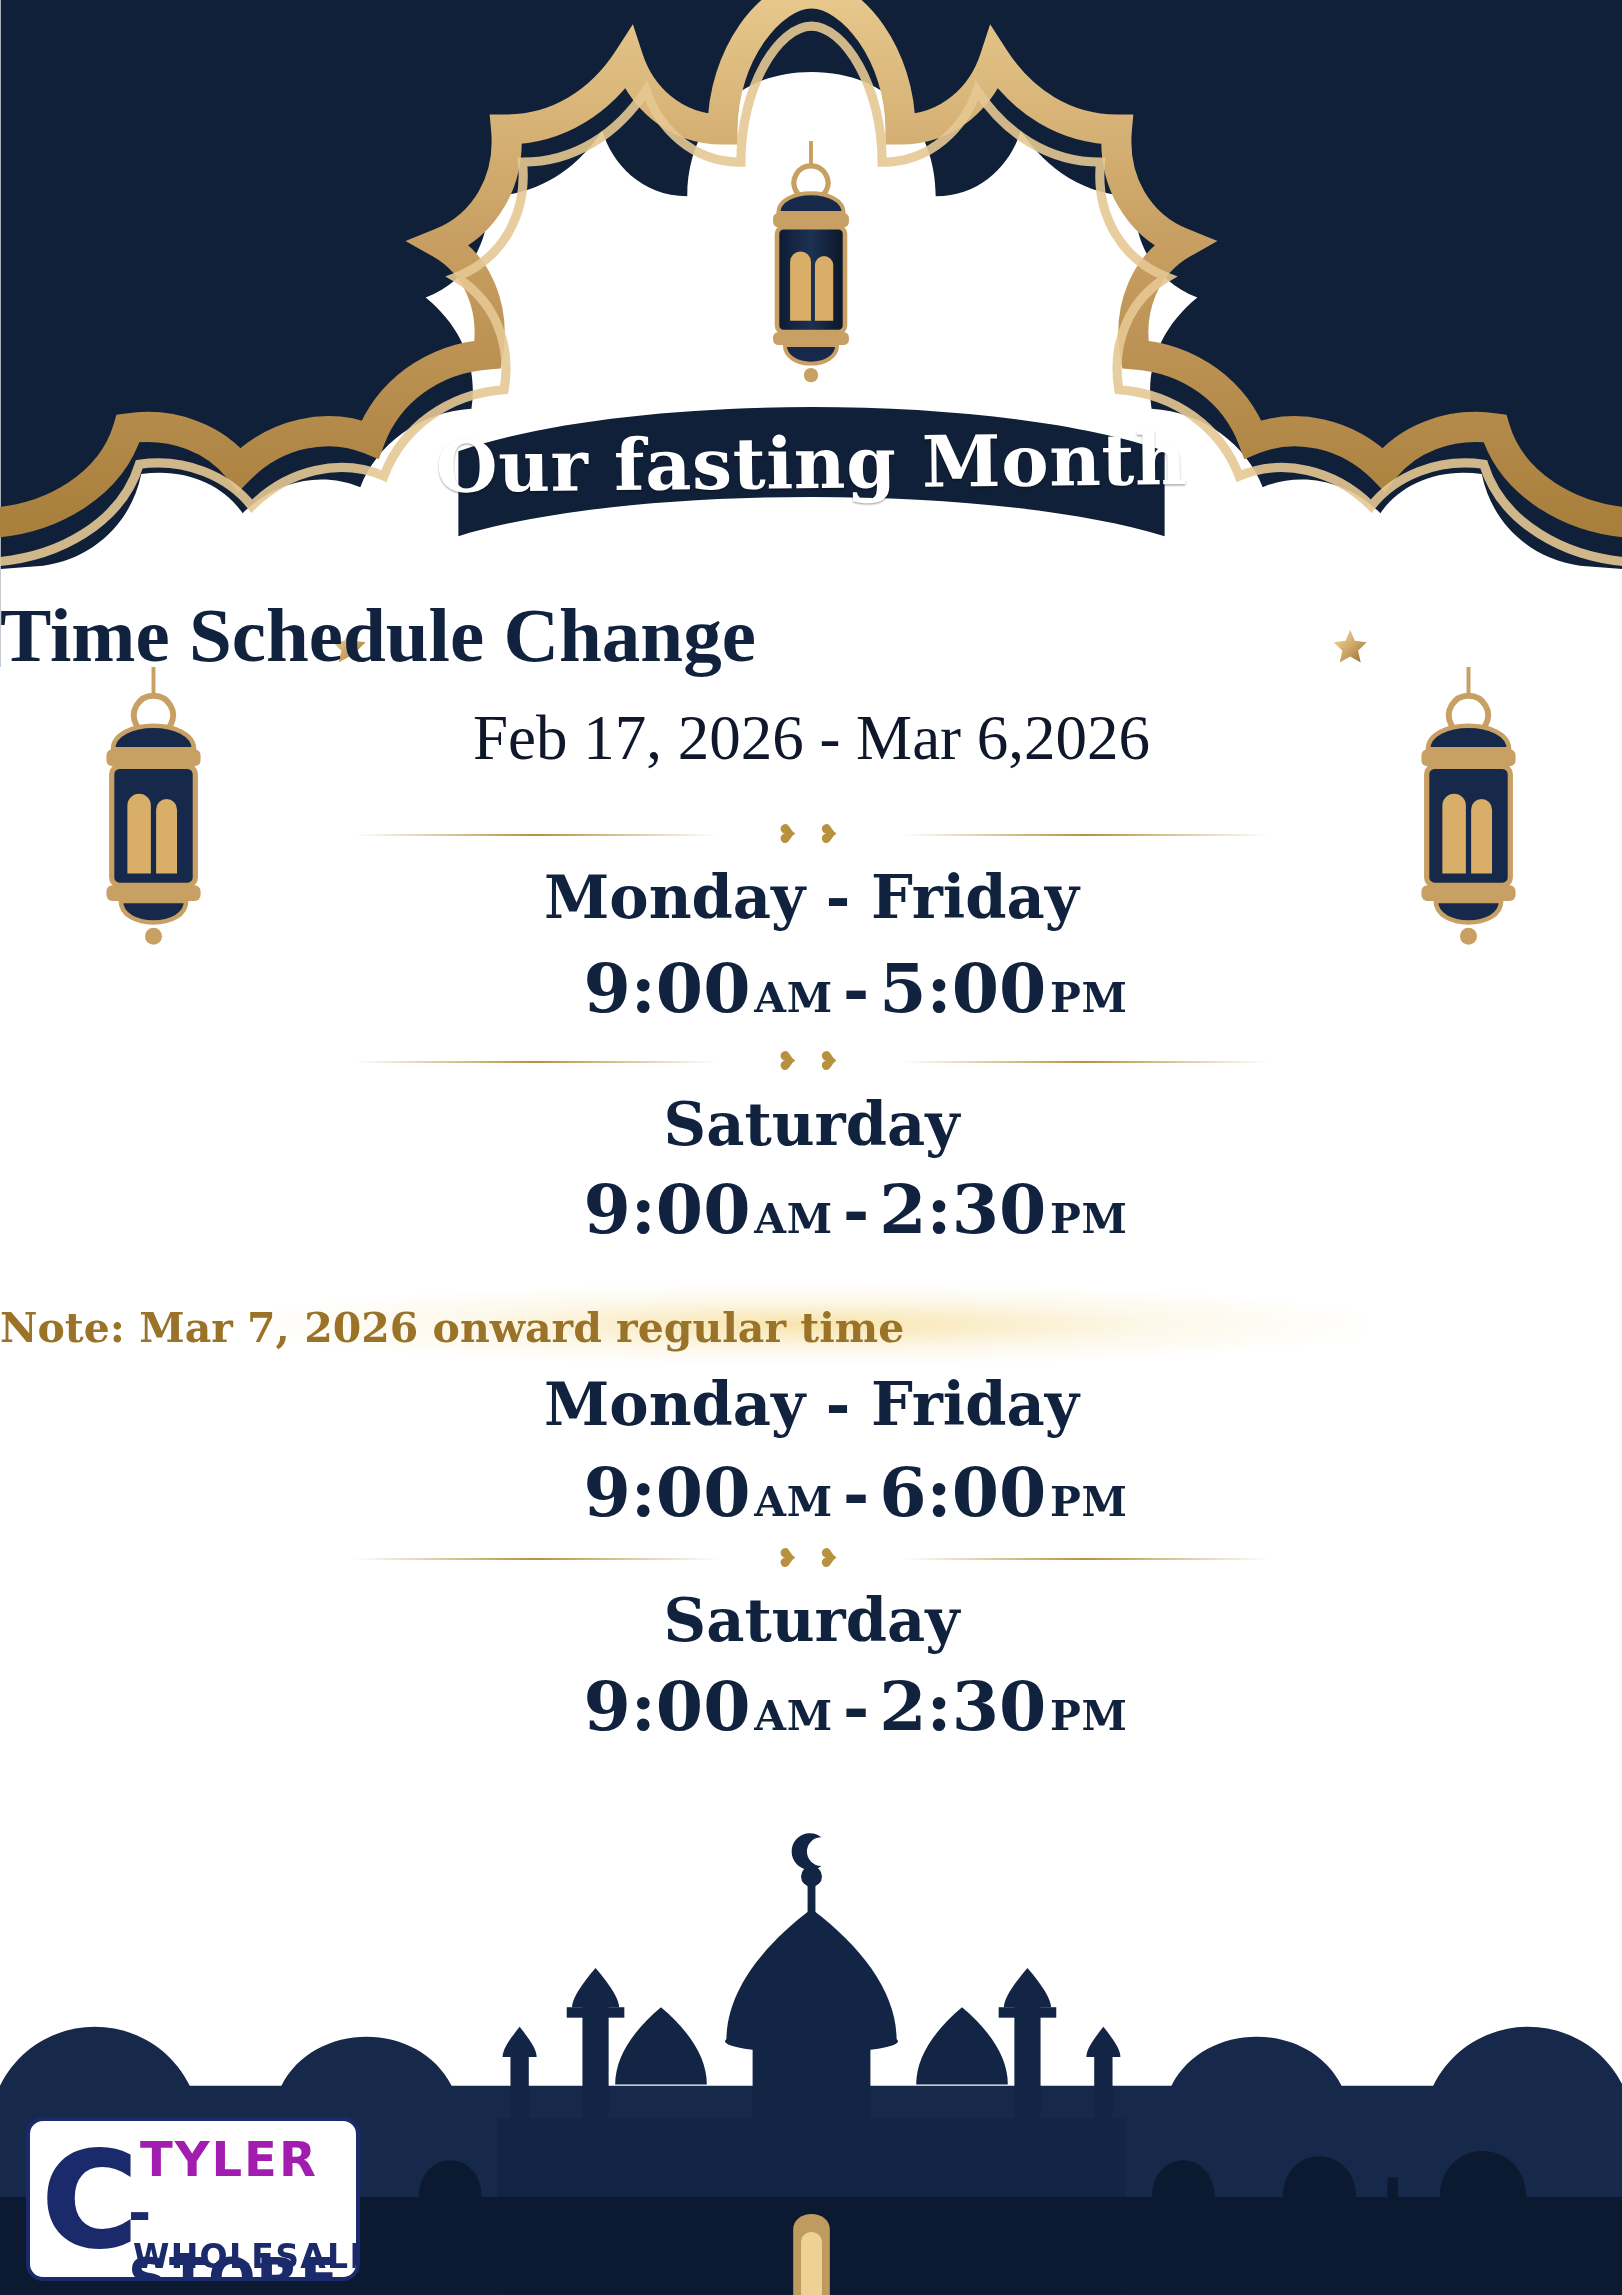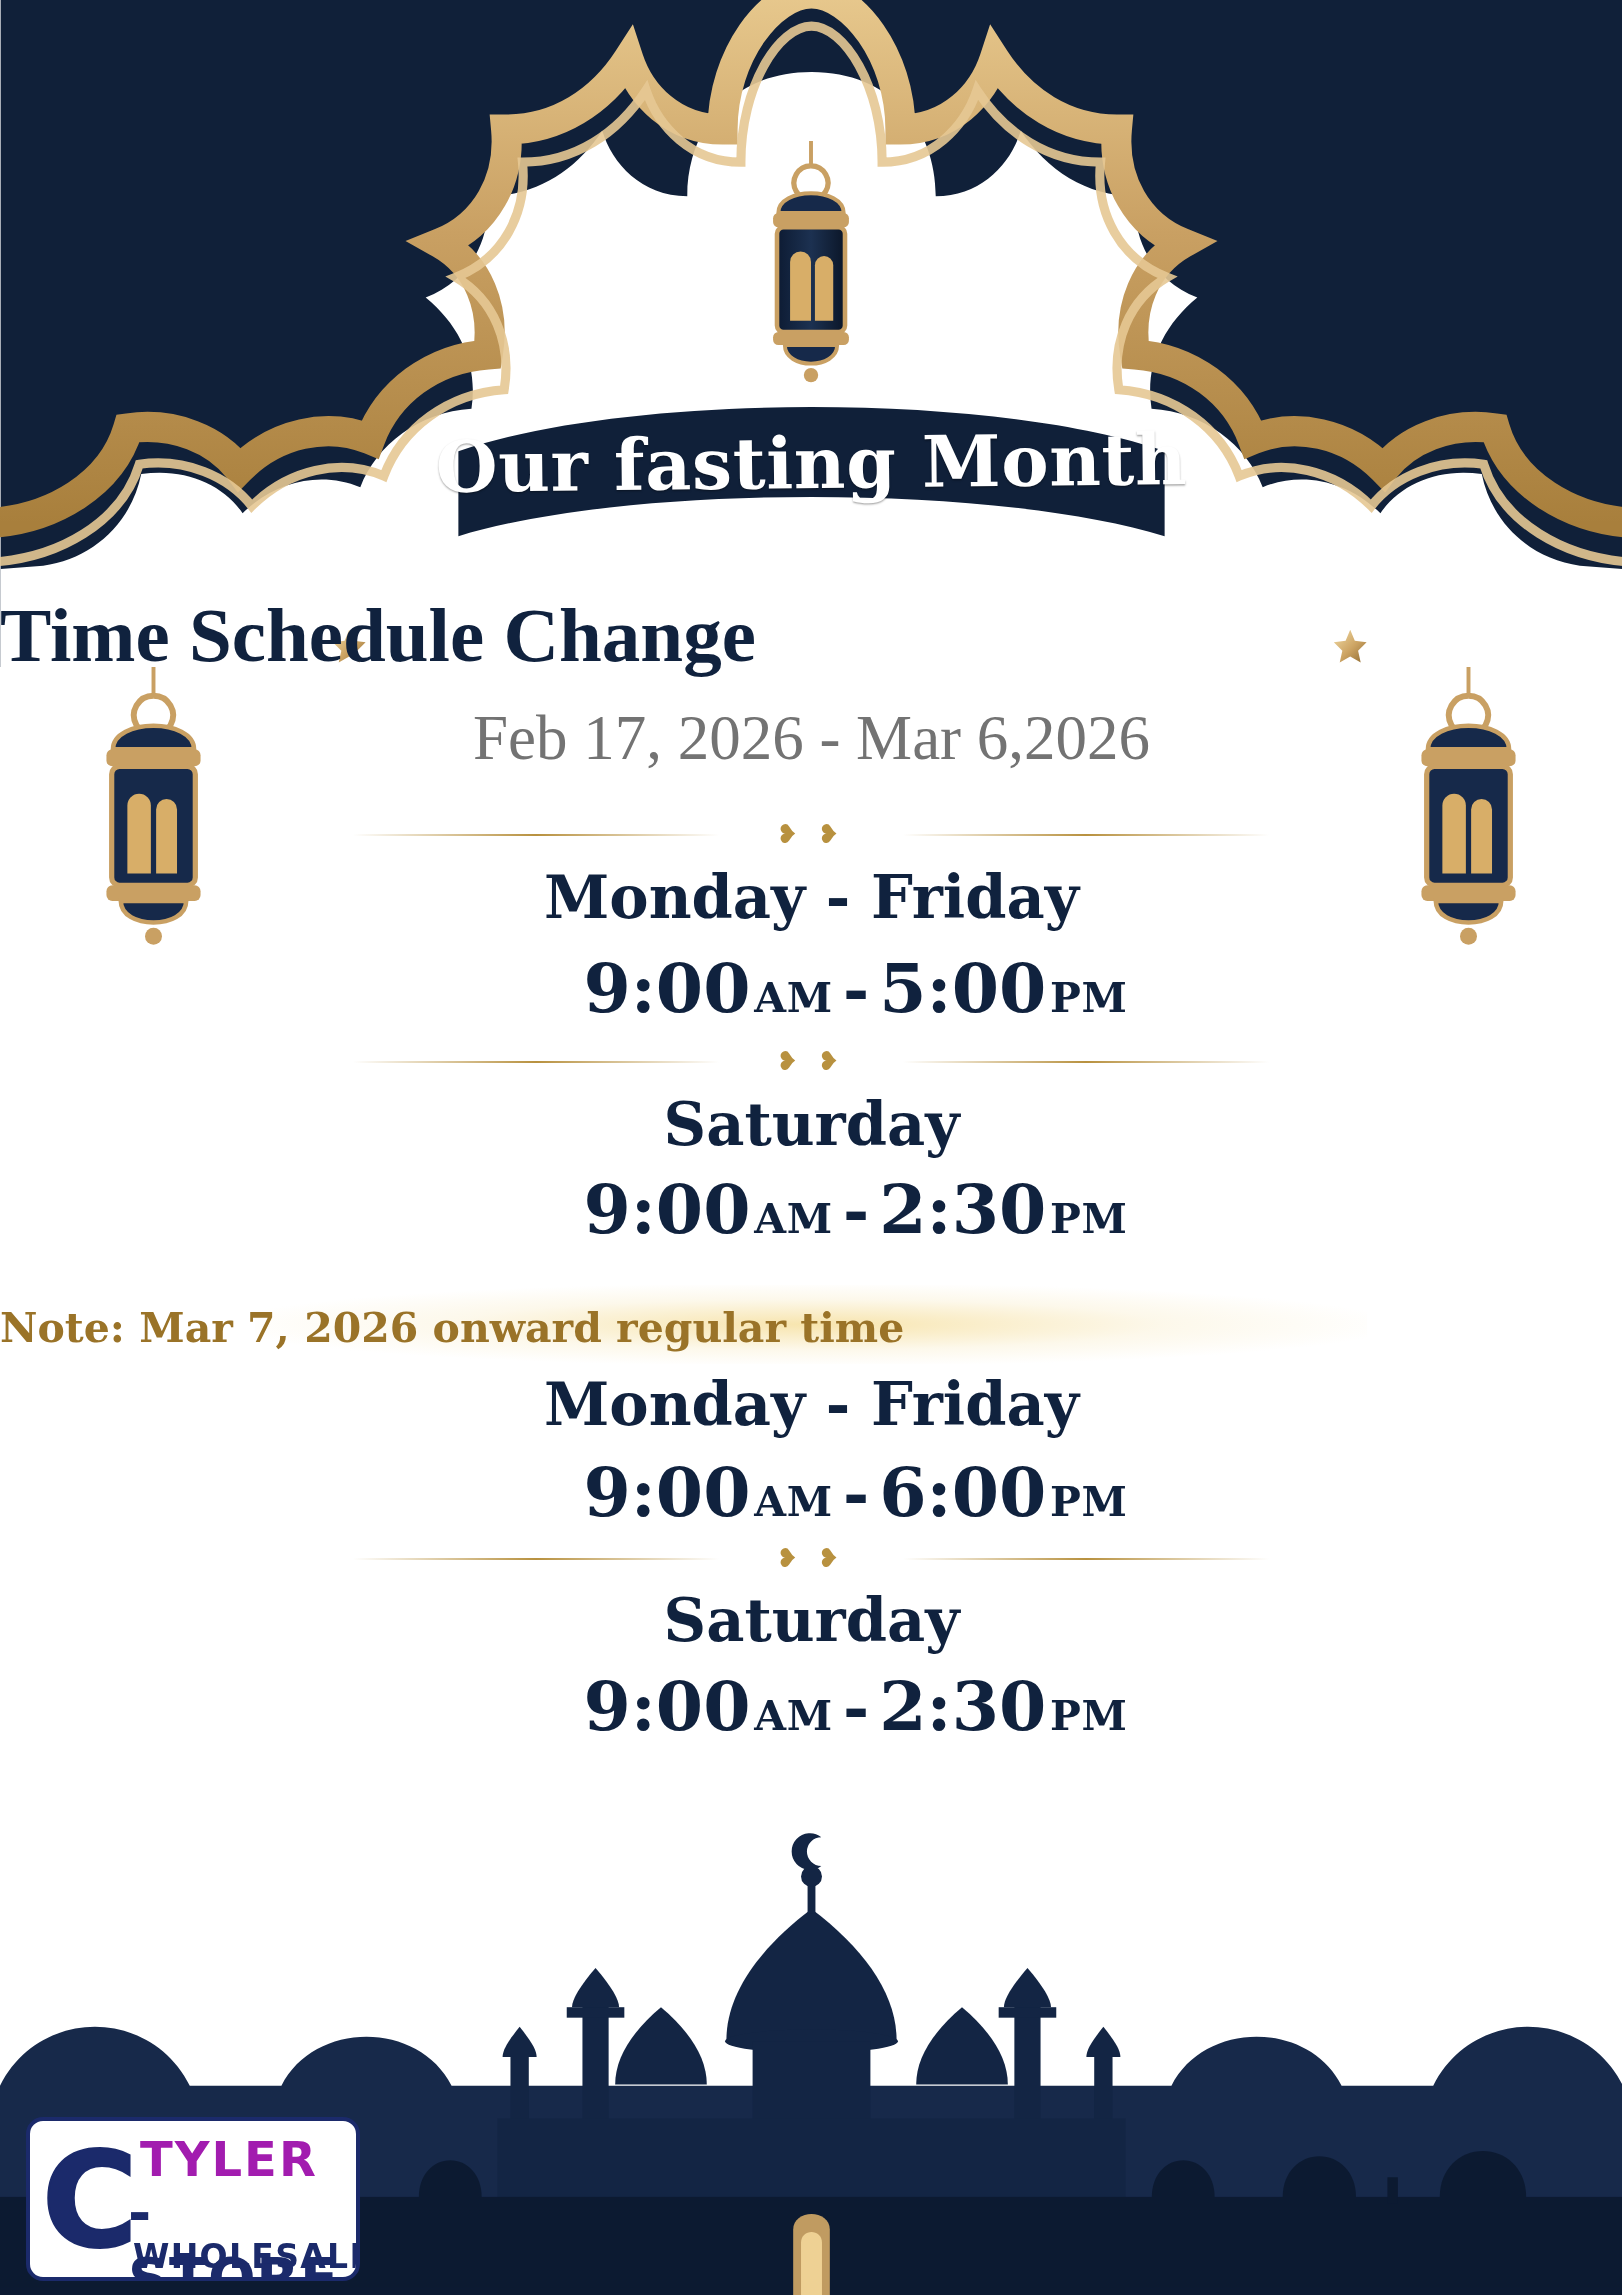--- a/index.html
+++ b/index.html
@@ -76,21 +76,21 @@
     letter-spacing: 0px;
   }
 
   .daterange {
     position: absolute;
     top: 690px;
     left: 0;
     width: 1623px;
     text-align: center;
     font-size: 63px;
-    color: #737373;
+    color: #0f172a;
     font-family: "Liberation Serif", serif;
   }
 
   
   .divider {
     position: absolute;
     left: 353px;
     width: 916px;
     height: 26px;
   }

